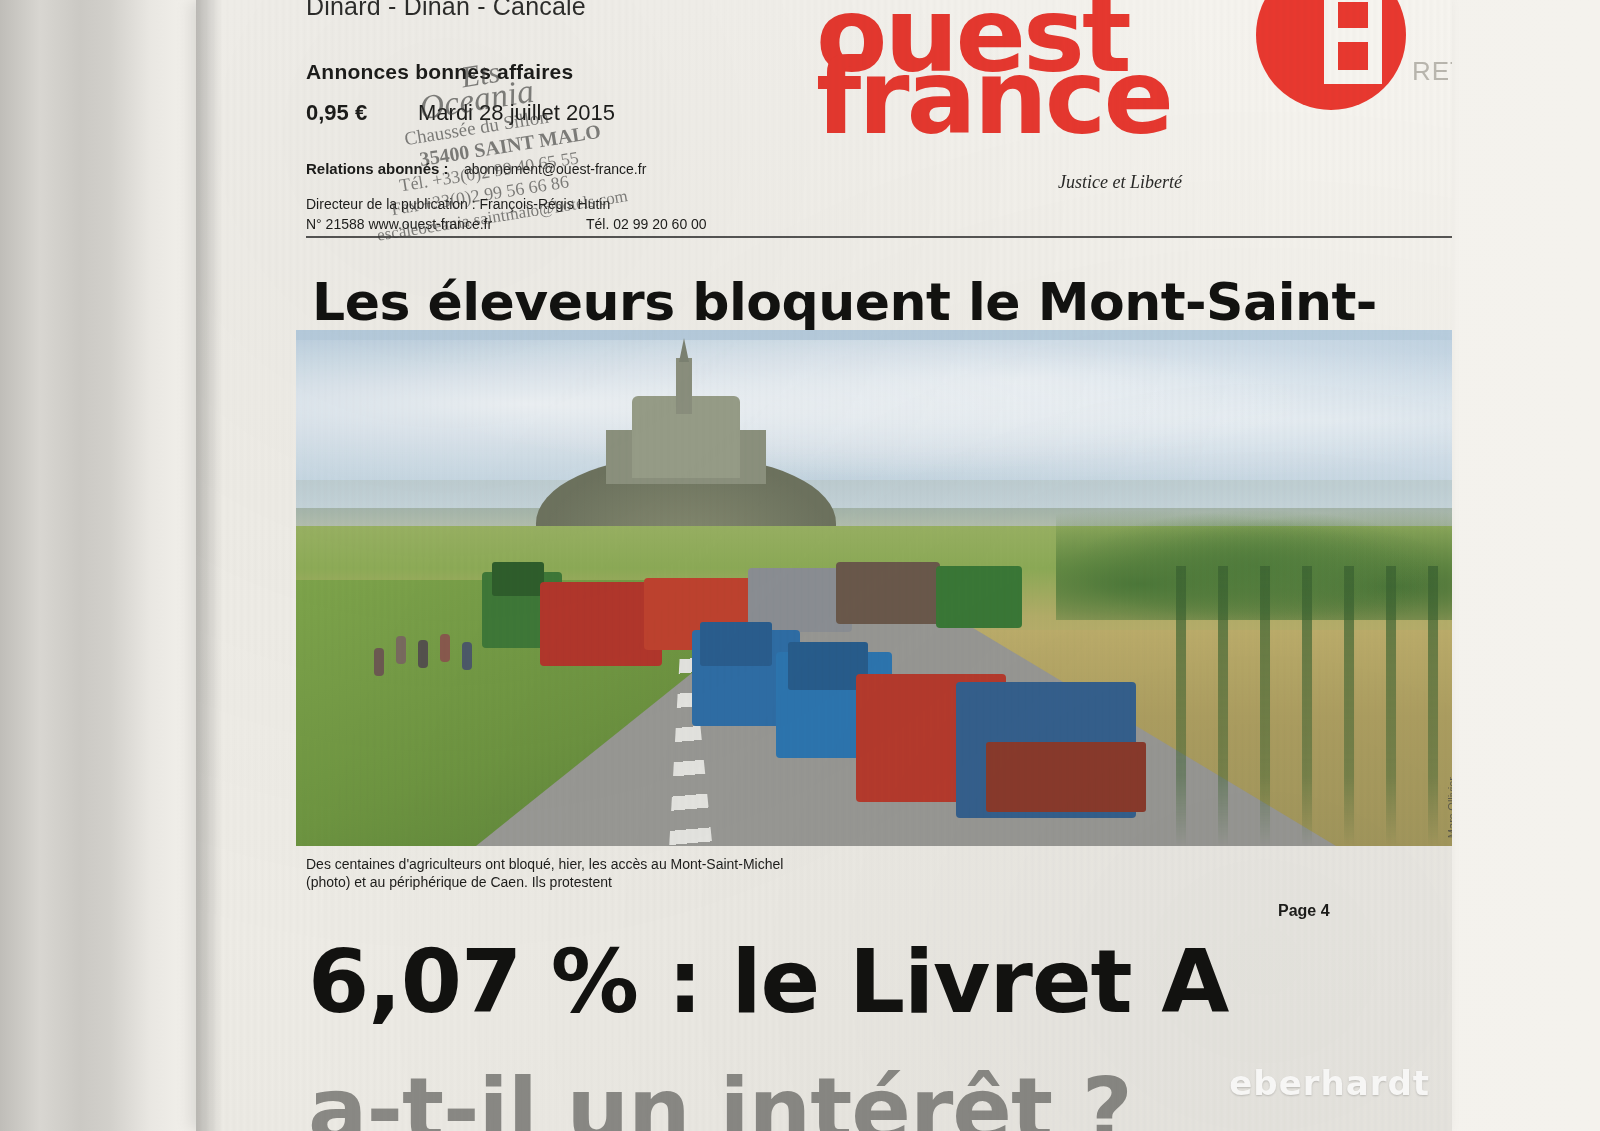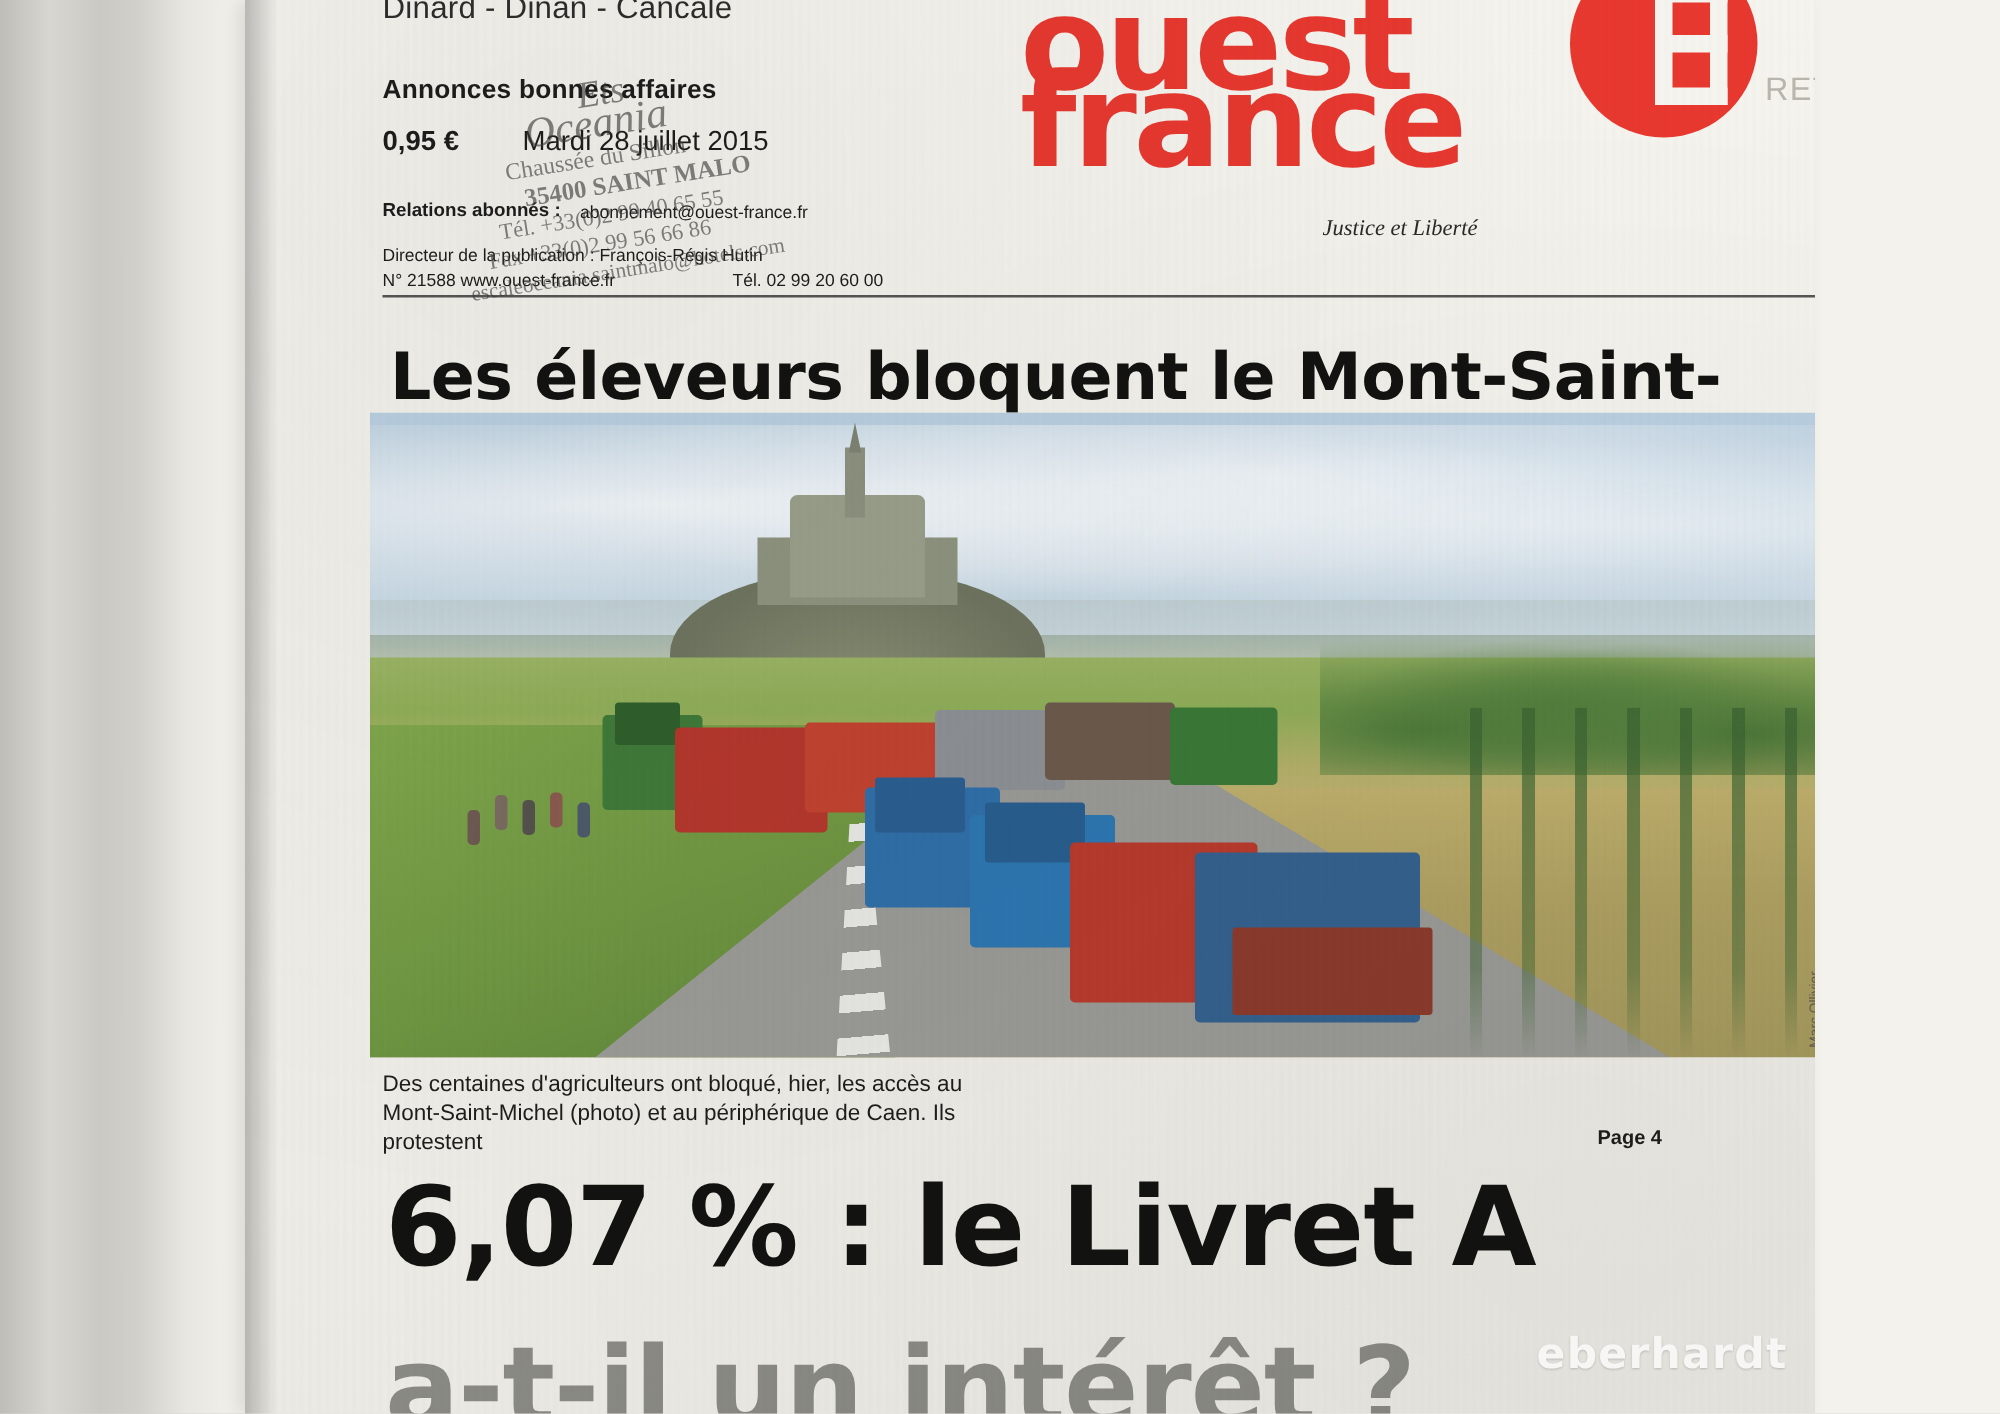--- a/index.html
+++ b/index.html
@@ -108,21 +108,21 @@
   .orchard{position:absolute;left:880px;top:236px;width:286px;height:280px;
      background:repeating-linear-gradient(90deg,rgba(60,100,50,.75) 0 10px,rgba(0,0,0,0) 10px 42px);
      mask-image:linear-gradient(180deg,rgba(0,0,0,1) 0%,rgba(0,0,0,.6) 75%,rgba(0,0,0,0) 100%);}
   .tractor{position:absolute;border-radius:4px;}
   .cap{position:absolute;border-radius:3px;}
   .people{position:absolute;left:78px;top:296px;width:120px;height:80px;}
   .people span{position:absolute;width:10px;height:28px;border-radius:4px;background:#6d5a52;}
   .photo-credit{position:absolute;right:4px;bottom:8px;font-size:11px;color:#4b4b47;writing-mode:vertical-rl;transform:rotate(180deg);opacity:.8;}
 
   
-  .cap-col1{position:absolute;left:110px;top:856px;width:500px;font-size:18px;line-height:1.28;color:#1d1d1b;}
+  .cap-col1{position:absolute;left:110px;top:856px;width:500px;font-size:14px;line-height:1.28;color:#1d1d1b;}
   .cap-col2{position:absolute;left:632px;top:856px;width:520px;font-size:16.5px;line-height:1.28;color:#1d1d1b;}
   .cap-page{position:absolute;left:1082px;top:902px;font-size:16px;font-weight:bold;color:#1d1d1b;}
 
   
   .bottom-head{position:absolute;left:112px;top:938px;width:1160px;font-size:88px;font-weight:bold;color:#121210;font-family:"DejaVu Sans",sans-serif;letter-spacing:-1px;line-height:1.0;}
   .bottom-head2{position:absolute;left:112px;top:1058px;width:1160px;font-size:88px;font-weight:bold;color:#3b3b38;font-family:"DejaVu Sans",sans-serif;letter-spacing:-1px;opacity:.55;}
 
   
   .vrule{position:absolute;left:1358px;top:256px;width:2px;height:860px;background:#3a3a38;opacity:.8;}
   .rh1{position:absolute;left:1374px;top:276px;font-size:37px;font-weight:bold;color:#121210;font-family:"DejaVu Sans",sans-serif;}

